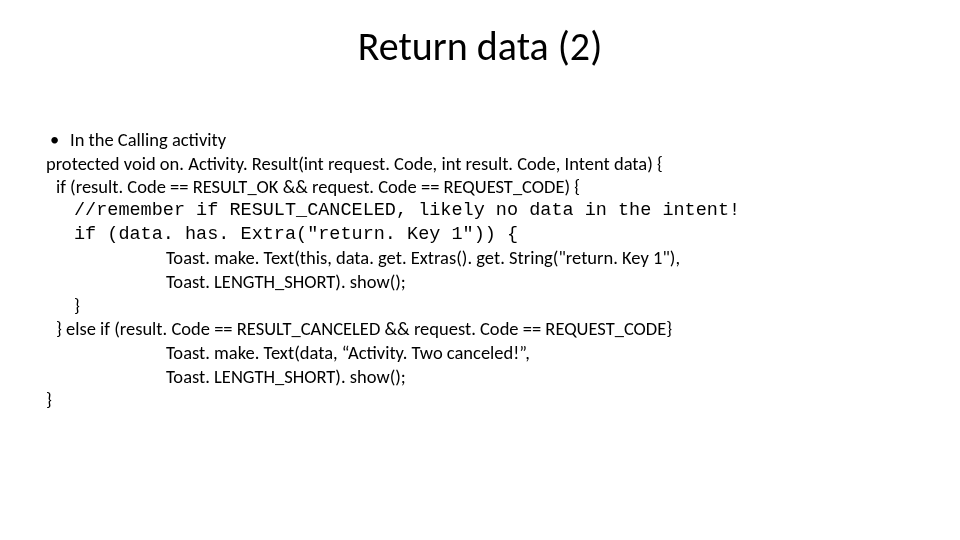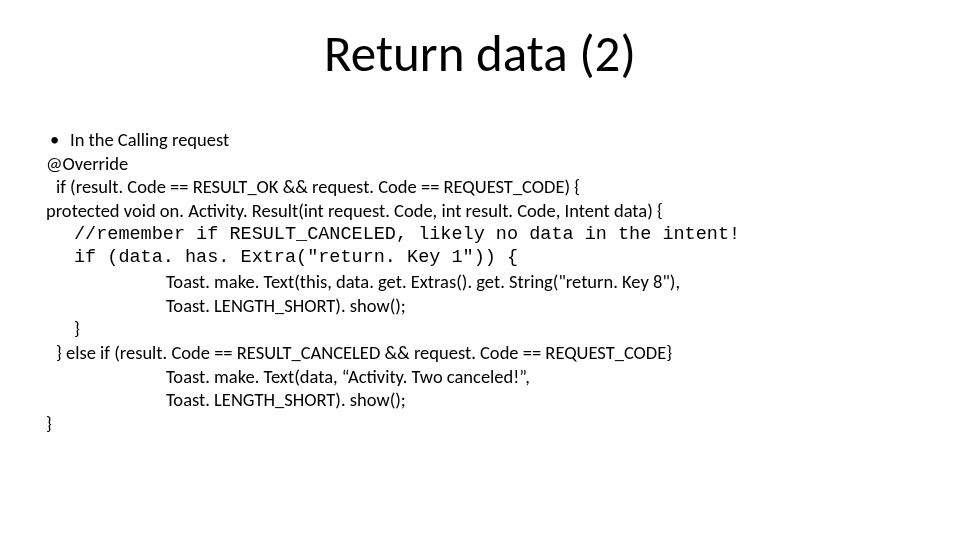--- a/index.html
+++ b/index.html
@@ -17,21 +17,21 @@
     height: 540px;
     position: relative;
     box-sizing: border-box;
   }
   .title {
     position: absolute;
     top: 22px;
     left: 0;
     width: 100%;
     text-align: center;
-    font-size: 51px;
+    font-size: 40px;
     font-weight: 400;
     letter-spacing: 0px;
   }
   .body {
     position: absolute;
     top: 128px;
     left: 46px;
     right: 46px;
     font-size: 18.5px;
     line-height: 1.28;
@@ -58,29 +58,28 @@
 </head>
 <body>
 
 <div class="slide">
   <div class="title">Return data (2)</div>
 
   <div class="body">
 
     <div class="bullet-row">
       <span class="bullet-dot">•</span>
-      <span>In the Calling request</span>
+      <span>In the Calling activity</span>
     </div>
 
-    <div class="code-line">@Override</div>
+    <div class="code-line">protected void on. Activity. Result(int request. Code, int result. Code, Intent data) {</div>
     <div class="code-line ind1">if (result. Code == RESULT_OK &amp;&amp; request. Code == REQUEST_CODE) {</div>
-    <div class="code-line">protected void on. Activity. Result(int request. Code, int result. Code, Intent data) {</div>
     <div class="code-line ind2">//remember if RESULT_CANCELED, likely no data in the intent!</div>
     <div class="code-line ind2">if (data. has. Extra("return. Key 1")) {</div>
-    <div class="code-line ind3">Toast. make. Text(this, data. get. Extras(). get. String("return. Key 8"),</div>
+    <div class="code-line ind3">Toast. make. Text(this, data. get. Extras(). get. String("return. Key 1"),</div>
     <div class="code-line ind3">Toast. LENGTH_SHORT). show();</div>
     <div class="code-line ind2b">}</div>
     <div class="code-line ind1">} else if (result. Code == RESULT_CANCELED &amp;&amp; request. Code == REQUEST_CODE}</div>
     <div class="code-line ind3">Toast. make. Text(data, “Activity. Two canceled!”,</div>
     <div class="code-line ind3">Toast. LENGTH_SHORT). show();</div>
     <div class="code-line closebrace">}</div>
 
   </div>
 </div>
 

